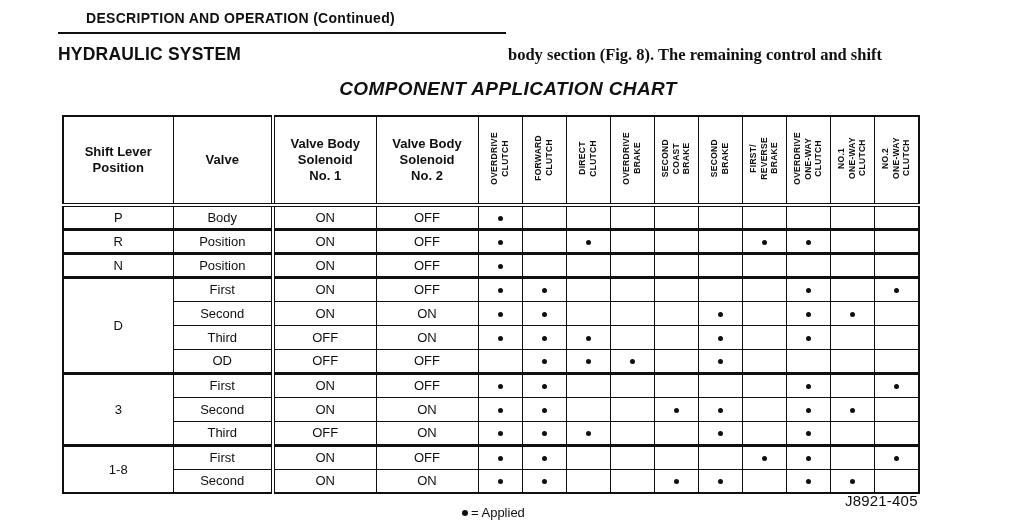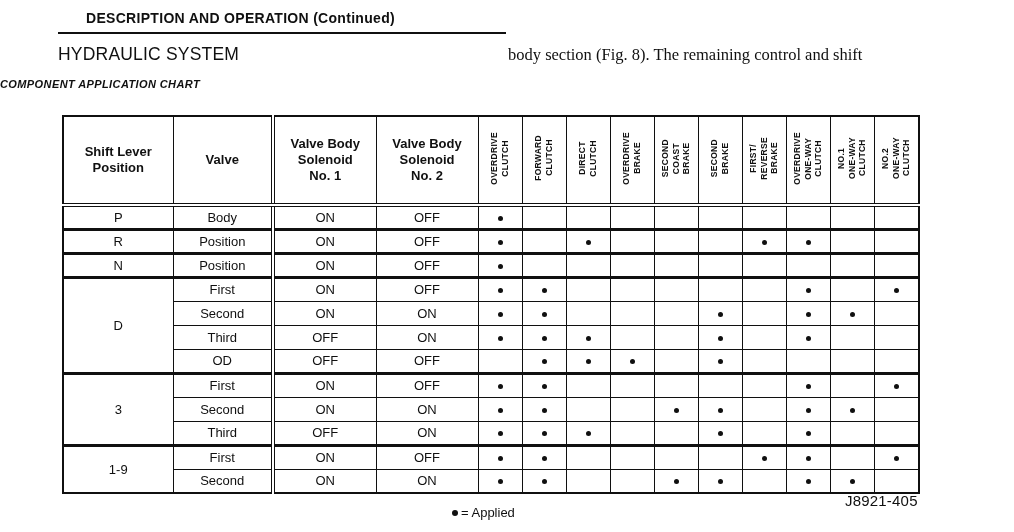--- a/index.html
+++ b/index.html
@@ -5,44 +5,44 @@
   :root { --ink:#101010; --paper:#ffffff; }
   html,body { margin:0; padding:0; background:var(--paper); }
   body { width:1014px; height:532px; position:relative; overflow:hidden;
          font-family:"Liberation Sans", sans-serif; color:var(--ink); }
 
   .section-title { position:absolute; left:58px; top:10px; font-size:14px;
                    font-weight:bold; letter-spacing:.3px; white-space:nowrap;margin-left:28px; }
   .title-rule    { position:absolute; left:58px; top:32px; width:448px; height:2px;
                    background:var(--ink); }
   .subsection-title { position:absolute; left:58px; top:44px; font-size:17.5px;
-                   font-weight:normal; letter-spacing:.2px; }
+                   font-weight:bold; letter-spacing:.2px; }
   .body-text     { position:absolute; left:508px; top:45px; font-size:16.5px;
-                   font-family:"Liberation Serif", serif; white-space:nowrap; }
-  .chart-title   { position:absolute; left:0; top:78px; width:984px; 
-                   font-size:11px; font-weight:bold; font-style:italic; letter-spacing:.4px; }
+                   font-family:"Liberation Serif", serif; white-space:nowrap;font-weight:bold; }
+  .chart-title   { position:absolute; left:16px; top:78px; width:984px; text-align:center;
+                   font-size:19px; font-weight:bold; font-style:italic; letter-spacing:.4px; }
 
   table.app-chart { position:absolute; left:62px; top:115px; width:856px;
                     border-collapse:collapse; table-layout:fixed; }
   .app-chart th, .app-chart td { border:1.5px solid var(--ink); padding:0;
                     text-align:center; vertical-align:middle; }
   .app-chart { border:2.5px solid var(--ink); }
   .app-chart thead th { height:86px; border-bottom:4px double var(--ink); }
   .app-chart tbody tr { height:24px; }
   .app-chart tbody td { font-size:13px; }
   .static-h { font-size:13px; font-weight:bold; white-space:pre-line; line-height:1.25; }
   .dbl-left { border-left:4px double var(--ink) !important; }
   tr.group-start td { border-top:3px solid var(--ink); }
   .pos-cell { font-size:13px; }
   .vert .vtext { display:inline-block; writing-mode:vertical-rl; transform:rotate(180deg);
                  white-space:pre-line; font-size:8.5px; font-weight:bold;
                  line-height:1.25; letter-spacing:.3px; }
   .dot { display:inline-block; width:5px; height:5px; border-radius:50%;
          background:var(--ink); vertical-align:middle; }
-  .legend { position:absolute; left:452px; top:505px; font-size:13px; }
+  .legend { position:absolute; left:462px; top:505px; font-size:13px; }
   .legend .legend-dot { width:6px; height:6px; margin-right:3px; margin-bottom:2px; }
   .figure-code { position:absolute; left:845px; top:492px; font-size:15px; letter-spacing:.2px; }
 </style>
 </head>
 <body>
 
 <div class="page">
   <div class="section-title">DESCRIPTION AND OPERATION (Continued)</div>
   <div class="title-rule"></div>
   <div class="subsection-title">HYDRAULIC SYSTEM</div>
@@ -256,21 +256,21 @@
           <td><span class="dot"></span></td>
           <td></td>
           <td></td>
           <td><span class="dot"></span></td>
           <td></td>
           <td><span class="dot"></span></td>
           <td></td>
           <td></td>
         </tr>
         <tr class="group-start">
-          <td class="pos-cell" rowspan="2">1-9</td>
+          <td class="pos-cell" rowspan="2">1-8</td>
           <td>First</td>
           <td class="dbl-left">ON</td>
           <td>OFF</td>
           <td><span class="dot"></span></td>
           <td><span class="dot"></span></td>
           <td></td>
           <td></td>
           <td></td>
           <td></td>
           <td><span class="dot"></span></td>

